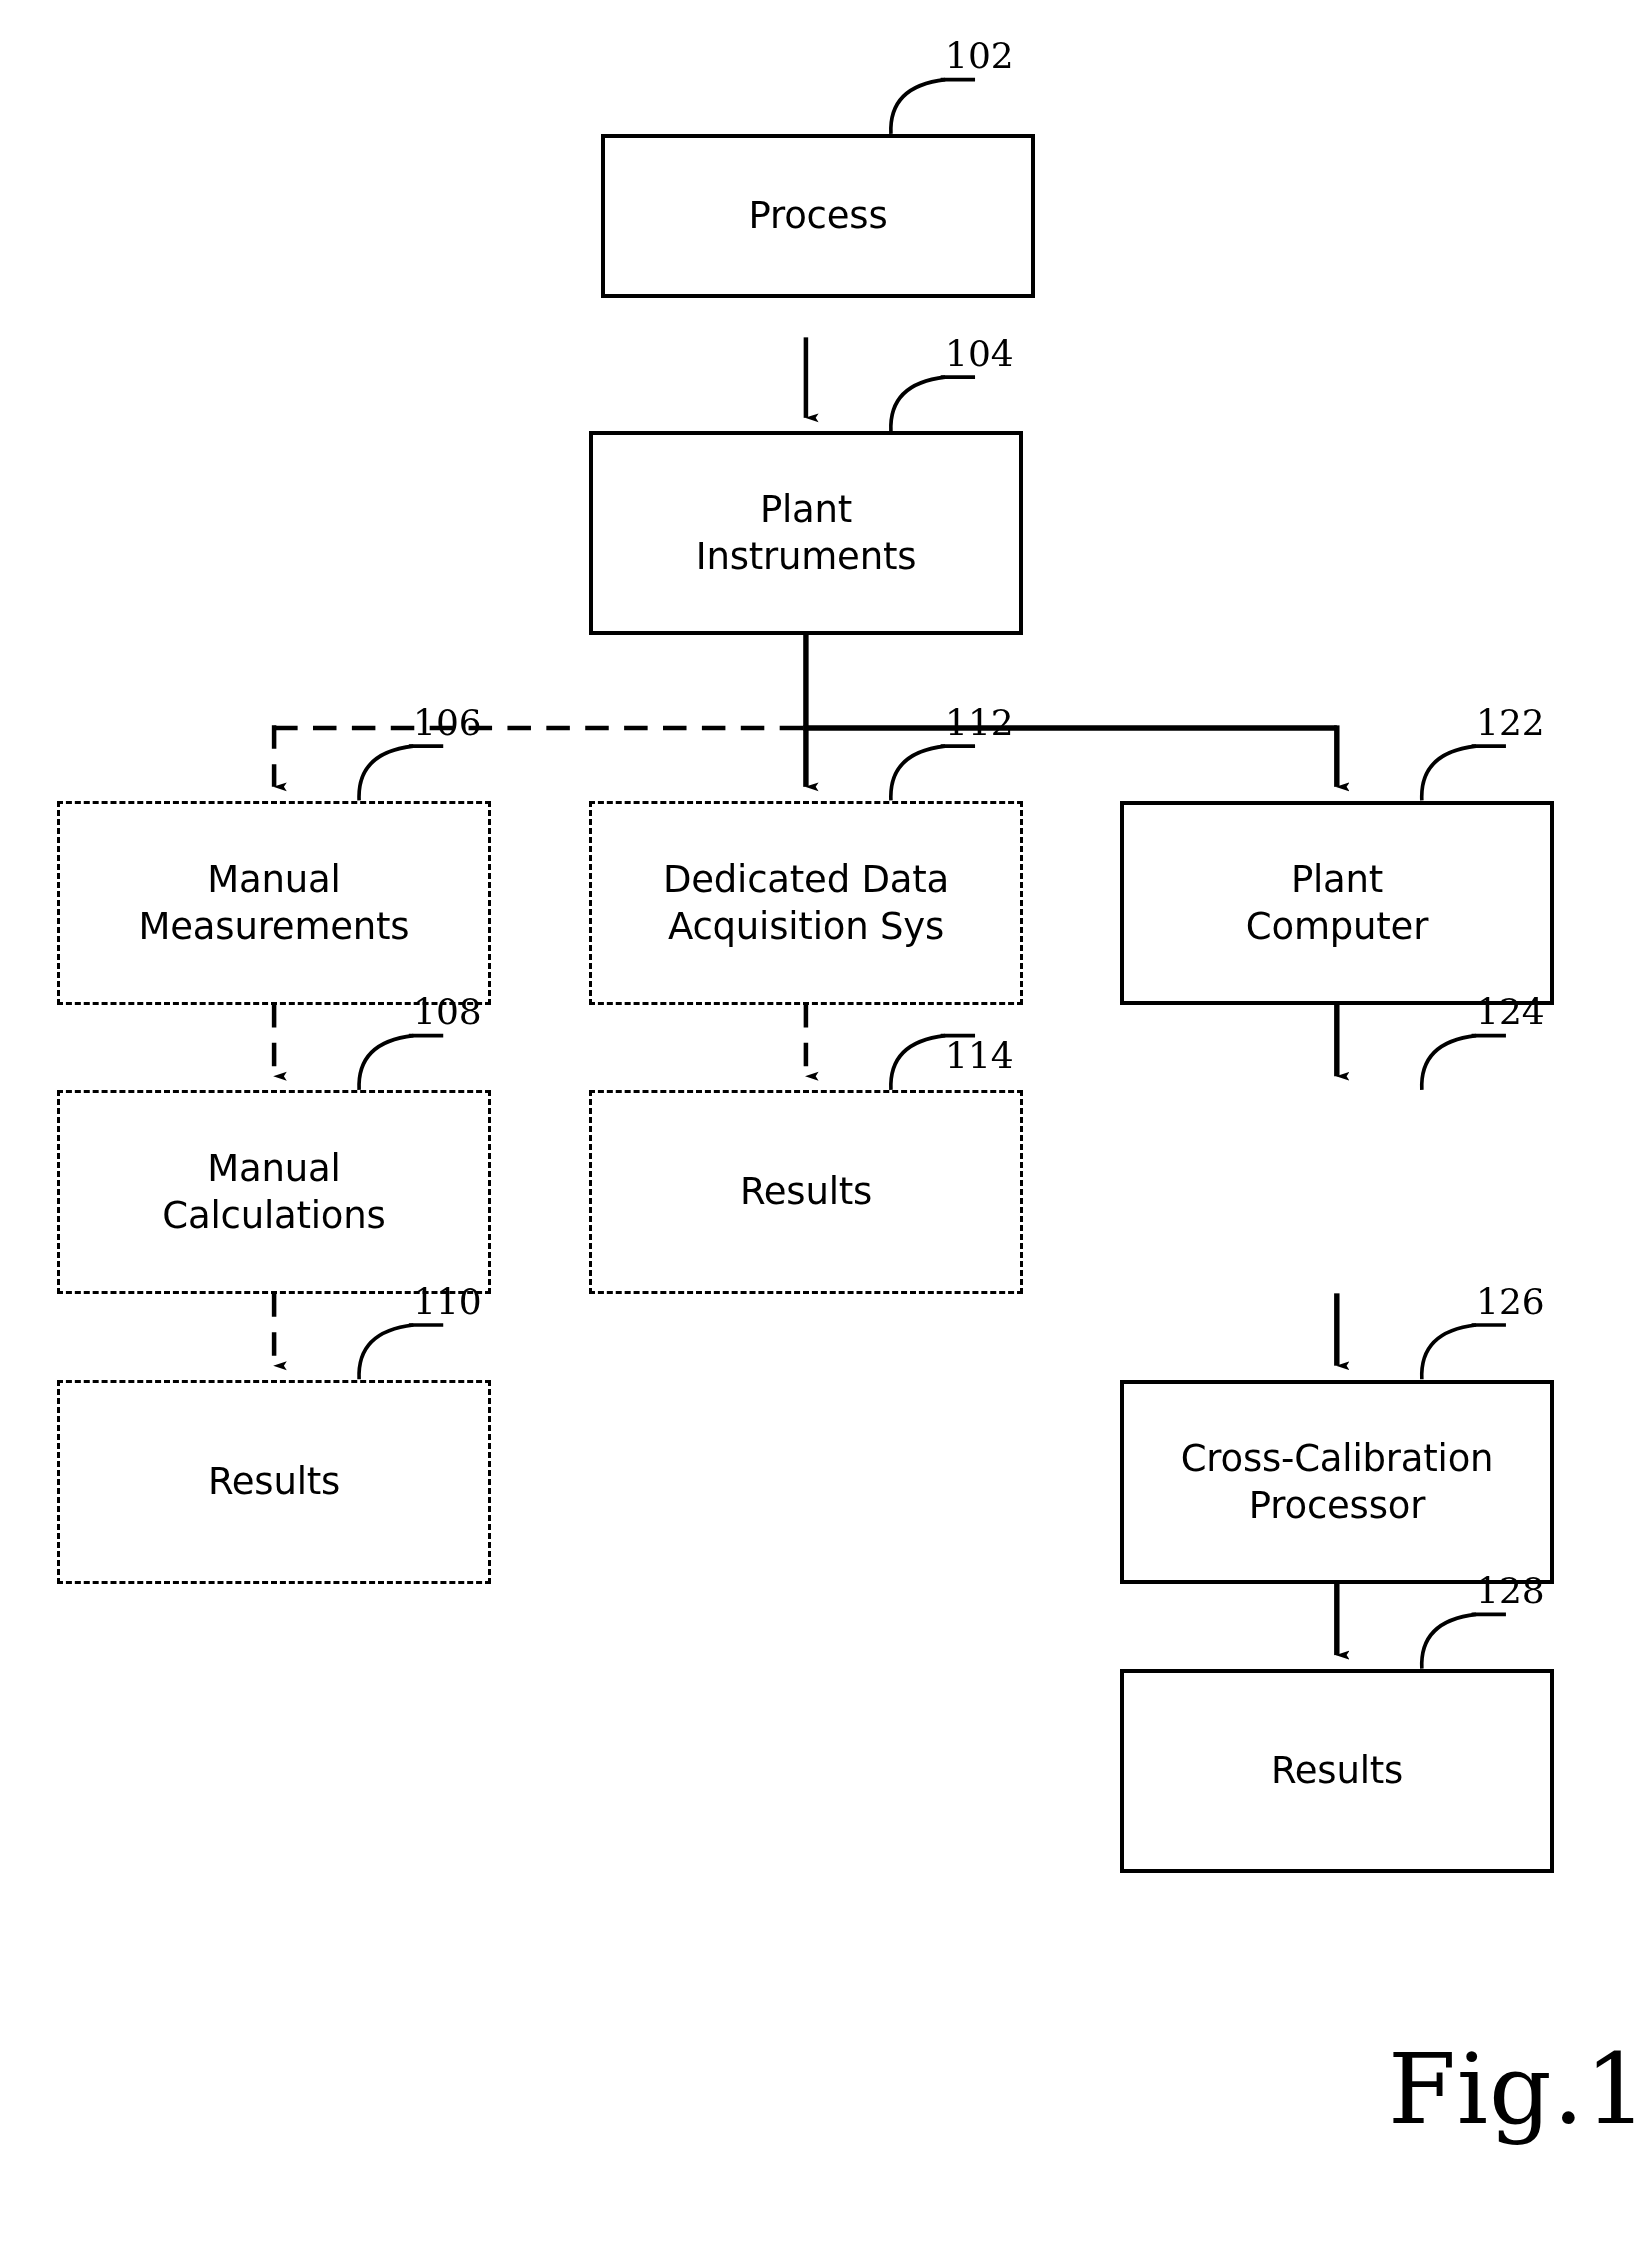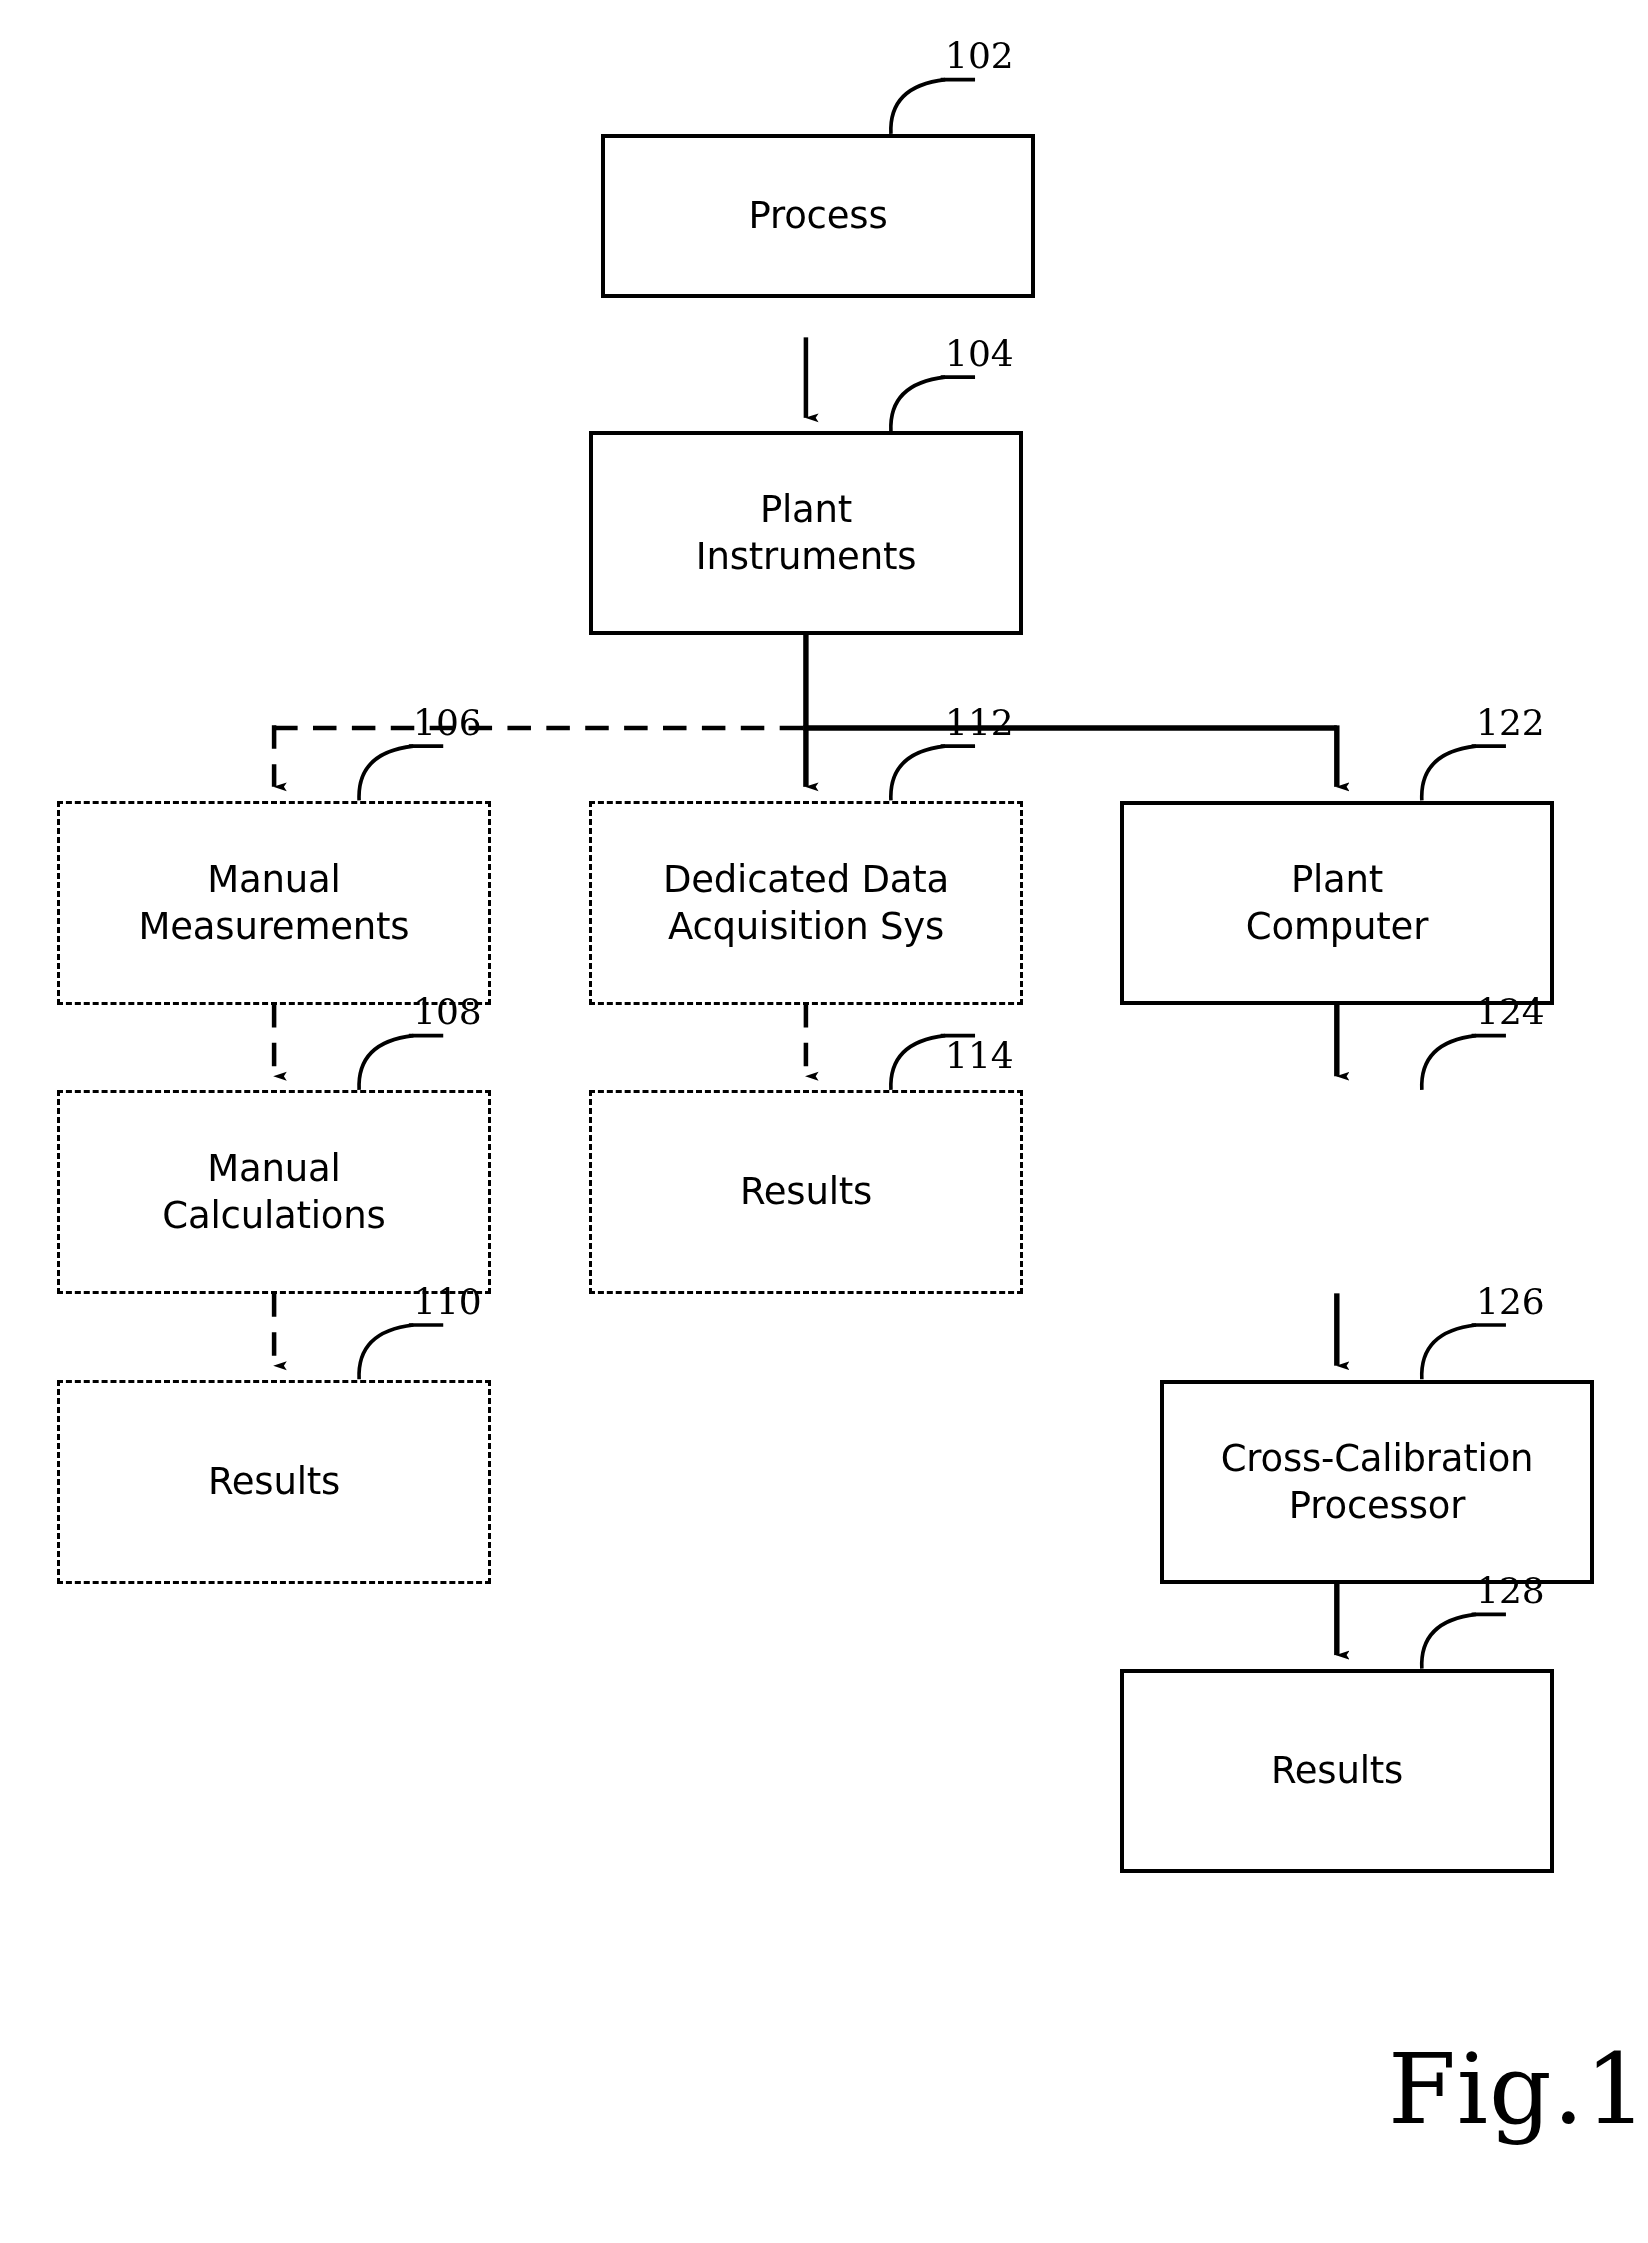--- a/index.html
+++ b/index.html
@@ -209,21 +209,21 @@
   <div class="node-box dashed" style="left:589px; top:1090px; width:434px; height:204px;">
     <span class="node-label">Results</span>
   </div>
 
   <div class="node-box solid" style="left:1120px; top:801px; width:434px; height:204px;">
     <span class="node-label">Plant
 Computer</span>
   </div>
 
 
-  <div class="node-box solid" style="left:1120px; top:1380px; width:434px; height:204px;margin-left:40px;">
+  <div class="node-box solid" style="left:1120px; top:1380px; width:434px; height:204px;">
     <span class="node-label">Cross-Calibration
 Processor</span>
   </div>
 
   <div class="node-box solid" style="left:1120px; top:1669px; width:434px; height:204px;">
     <span class="node-label">Results</span>
   </div>
 
   <div class="ref-num" style="left:945px; top:38px;">102</div>
   <div class="ref-num" style="left:945px; top:336px;">104</div>

